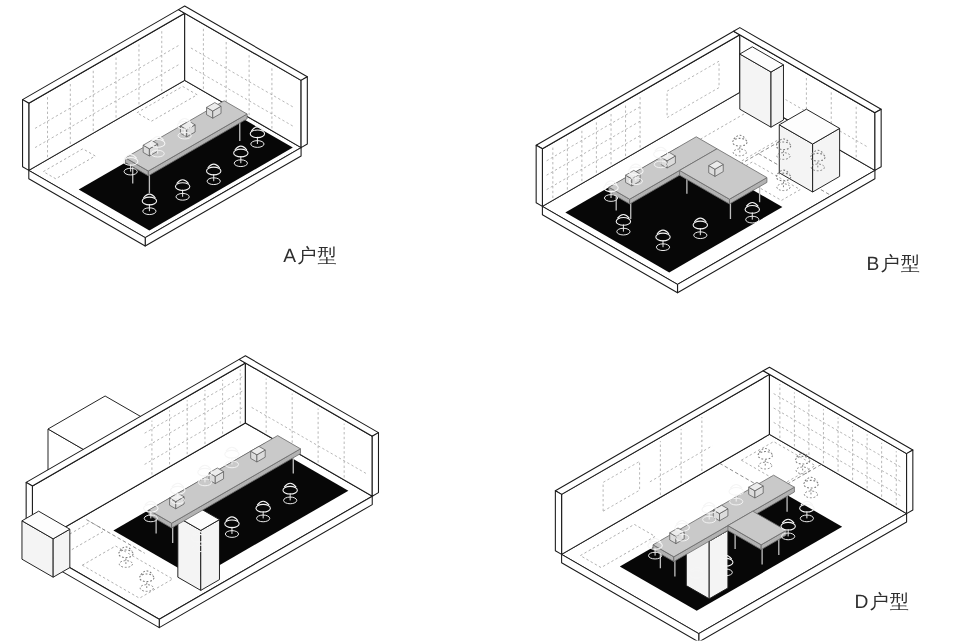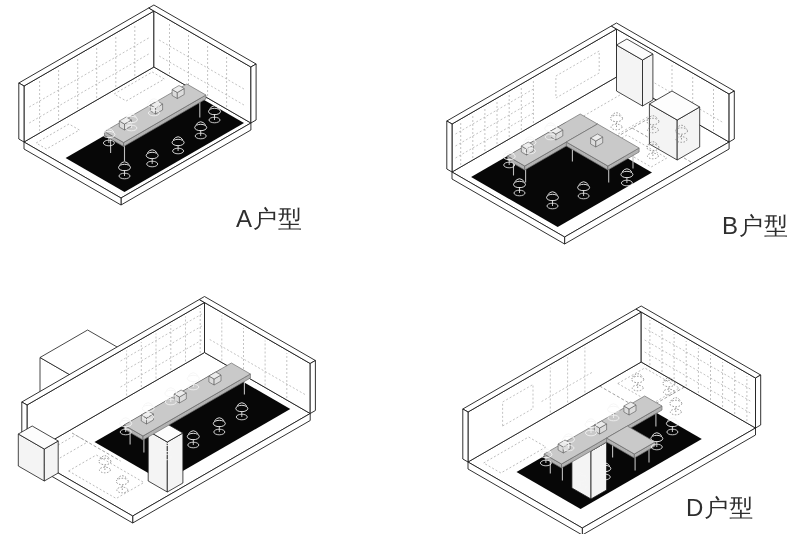--- a/index.html
+++ b/index.html
@@ -6,30 +6,30 @@
   .canvas{
     position:relative;
     width:799px;height:534px;
     background:#ffffff;
     overflow:hidden;
     font-family:"Liberation Sans", sans-serif;
   }
   .scene{position:absolute;left:0;top:0;}
   .unit-label{
     position:absolute;
-    font-size:24px;
+    font-size:16px;
     letter-spacing:1px;
     color:#2e2e2e;
     white-space:nowrap;
     font-family:"Liberation Sans", sans-serif;
   }
   #label-A{left:236px;top:203px;}
   #label-B{left:722px;top:210px;text-align:center;}
   #label-C{left:233px;top:497px;}
-  #label-D{left:686px;top:492px;}
+  #label-D{left:712px;top:492px;}
 </style>
 </head>
 <body>
 
 <div class="canvas">
 
   <svg id="scene" class="scene" width="799" height="534" viewBox="0 0 799 534">
       <g>
         <polygon points="24.0,142.0 153.9,67.0 250.9,123.0 121.0,198.0" fill="#ffffff" stroke="#1b1b1b" stroke-width="0.8" stroke-linejoin="round"></polygon>
         <polygon points="121.0,198.0 250.9,123.0 250.9,130.0 121.0,205.0" fill="#ffffff" stroke="#1b1b1b" stroke-width="0.9" stroke-linejoin="round"></polygon>

